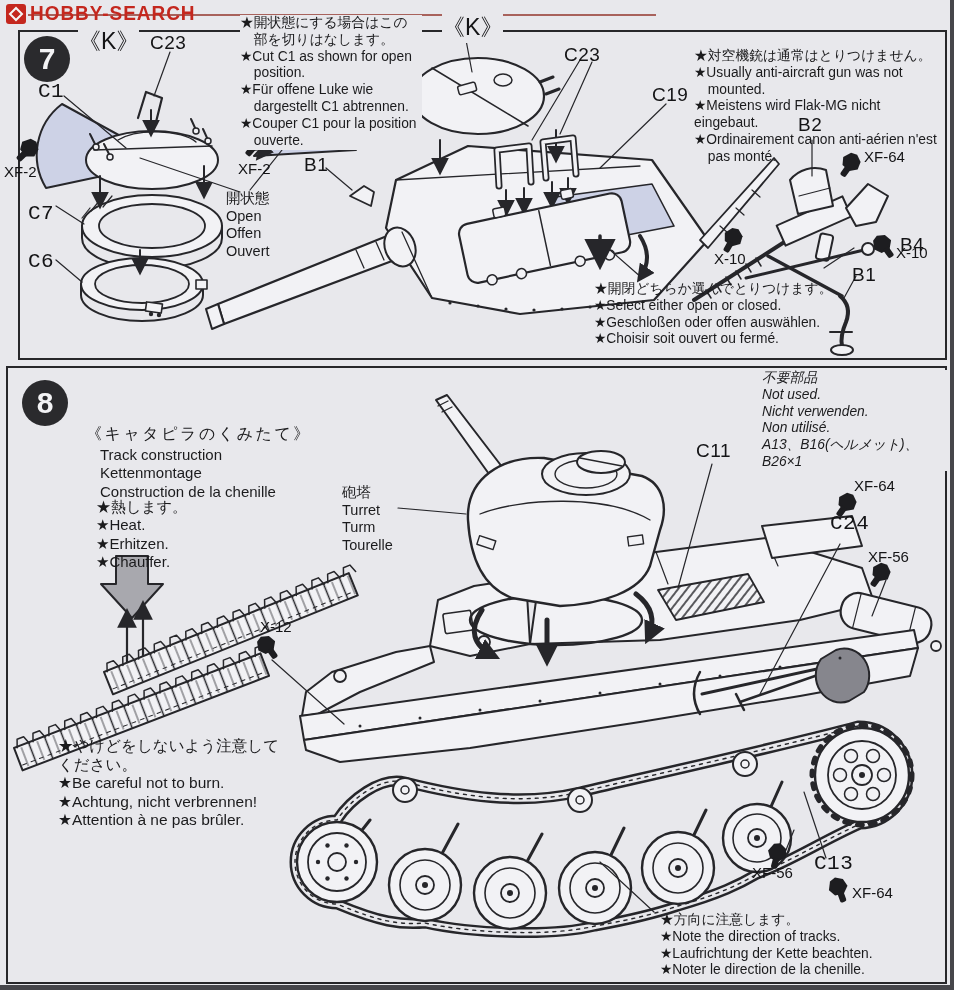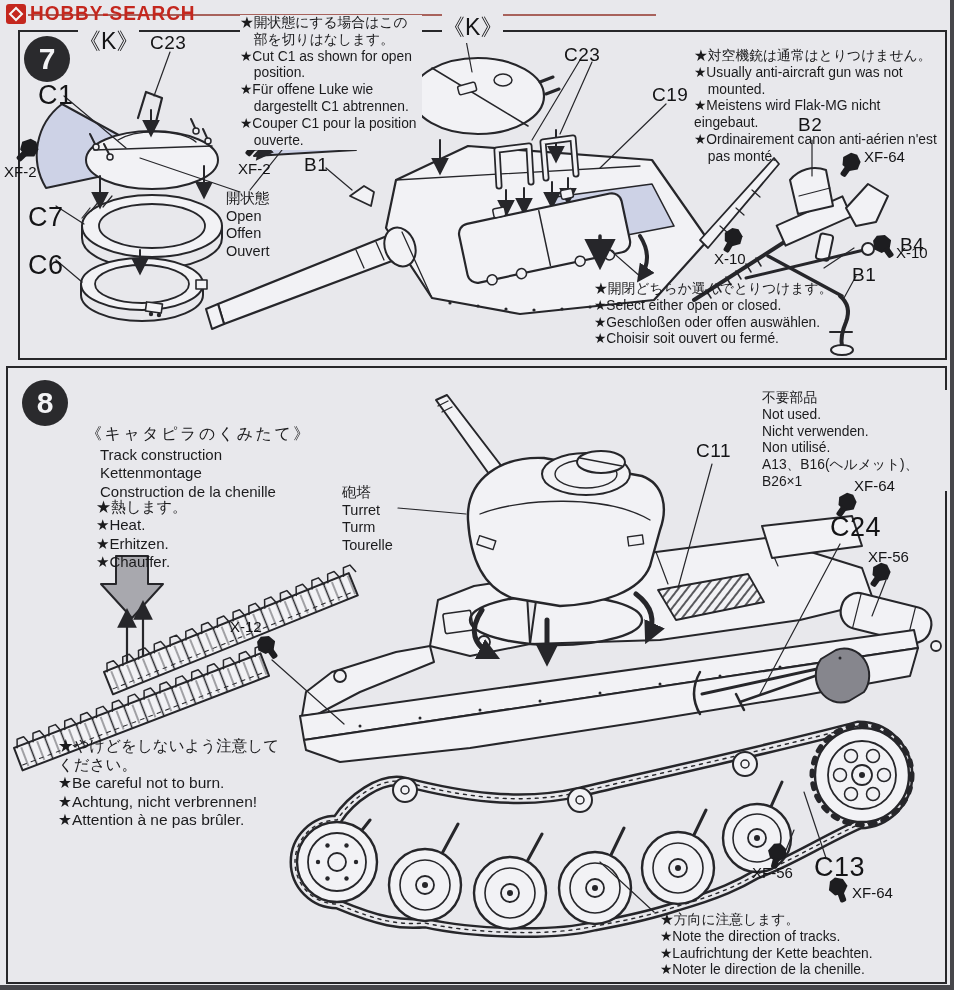--- a/index.html
+++ b/index.html
@@ -3,21 +3,21 @@
 <meta charset="utf-8">
 <style>
   html,body{margin:0;padding:0;background:#cfcfd4;}
   #sheet{position:relative;width:954px;height:990px;background:#e8e8ec;overflow:hidden;
          font-family:"Liberation Sans",sans-serif;color:#1b1b1d;}
   .abs{position:absolute;}
   .box{position:absolute;border:2.5px solid #27272a;}
   .note{font-size:13.8px;line-height:1.22;white-space:pre-line;color:#1b1b1d;}
   .note.big{font-size:15.5px;line-height:1.2;}
   .plabel{font-size:19px;letter-spacing:.5px;color:#141416;}
-  .plabel.lg{font-size:27px;}
+  .plabel.lg{font-size:21px;font-family:Liberation Mono, monospace;}
   .paint{font-size:15px;color:#141416;}
   .sprue{font-size:23px;color:#141416;}
   .mask{background:#e8e8ec;}
   .stepnum{width:46px;height:46px;border-radius:50%;background:#2a2a2d;color:#f3f3f5;
            font-weight:bold;font-size:30px;line-height:46px;text-align:center;}
   .brand{font-weight:bold;font-size:20px;letter-spacing:1px;color:#c4271e;transform:scaleX(.95);transform-origin:left;}
   .brandline{height:2px;background:#a8625c;}
   .edge{background:#46464b;}
 </style>
 </head>
@@ -330,21 +330,21 @@
   <div class="abs paint" style="left:714px;top:250px;">X-10</div>
   <div class="abs plabel" style="left:900px;top:234px;">B4</div>
   <div class="abs paint" style="left:896px;top:244px;">X-10</div>
   <div class="abs plabel" style="left:852px;top:264px;">B1</div>
 
   <div class="abs stepnum" style="left:22px;top:380px;">8</div>
   <div class="abs" style="left:86px;top:424px;font-size:16px;letter-spacing:2.5px;">《キャタピラのくみたて》</div>
   <div class="abs note" style="left:100px;top:446px;font-size:15px;">Track construction
 Kettenmontage
 Construction de la chenille</div>
-  <div class="abs note mask" style="left:762px;top:390px;width:185px;">不要部品
+  <div class="abs note mask" style="left:762px;top:370px;width:185px;font-style:italic;">不要部品
 Not used.
 Nicht verwenden.
 Non utilisé.
 A13、B16(ヘルメット)、B26×1</div>
   <div class="abs note" style="left:96px;top:498px;font-size:15px;">★熱します。
 ★Heat.
 ★Erhitzen.
 ★Chauffer.</div>
   <div class="abs note big" style="left:58px;top:737px;width:230px;">★やけどをしないよう注意して
 ください。
@@ -352,21 +352,21 @@
 ★Achtung, nicht verbrennen!
 ★Attention à ne pas brûler.</div>
   <div class="abs note" style="left:342px;top:484px;font-size:14.5px;">砲塔
 Turret
 Turm
 Tourelle</div>
   <div class="abs plabel" style="left:696px;top:440px;">C11</div>
   <div class="abs paint" style="left:854px;top:477px;">XF-64</div>
   <div class="abs plabel lg" style="left:830px;top:512px;">C24</div>
   <div class="abs paint" style="left:868px;top:548px;">XF-56</div>
-  <div class="abs paint" style="left:230px;top:618px;">X-12</div>
+  <div class="abs paint" style="left:260px;top:618px;">X-12</div>
   <div class="abs paint" style="left:752px;top:864px;">XF-56</div>
   <div class="abs plabel lg" style="left:814px;top:852px;">C13</div>
   <div class="abs paint" style="left:852px;top:884px;">XF-64</div>
   <div class="abs note" style="left:660px;top:912px;width:250px;">★方向に注意します。
 ★Note the direction of tracks.
 ★Laufrichtung der Kette beachten.
 ★Noter le direction de la chenille.</div>
 
 </div>
 

